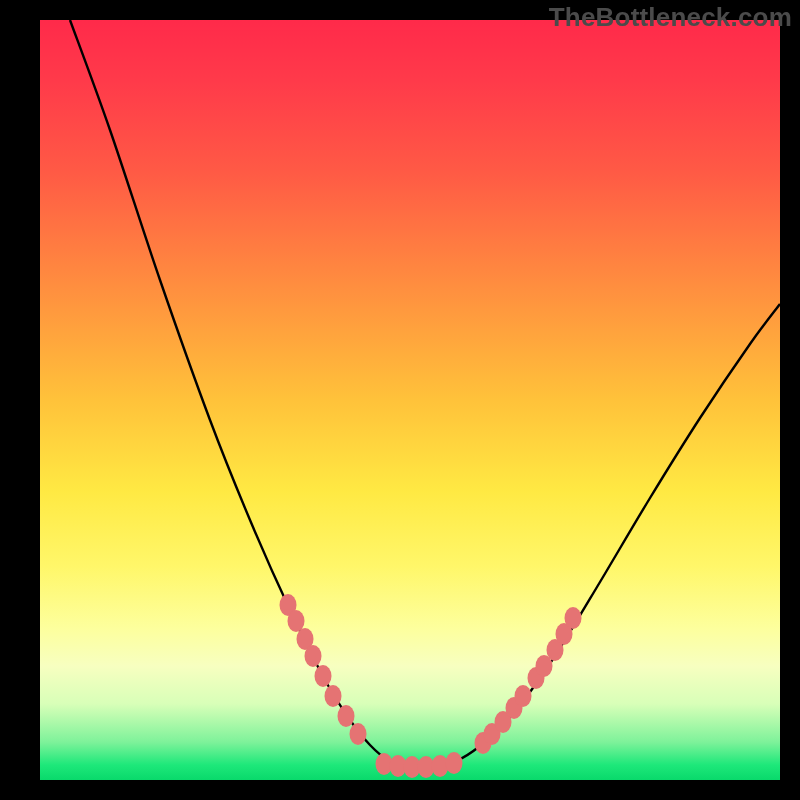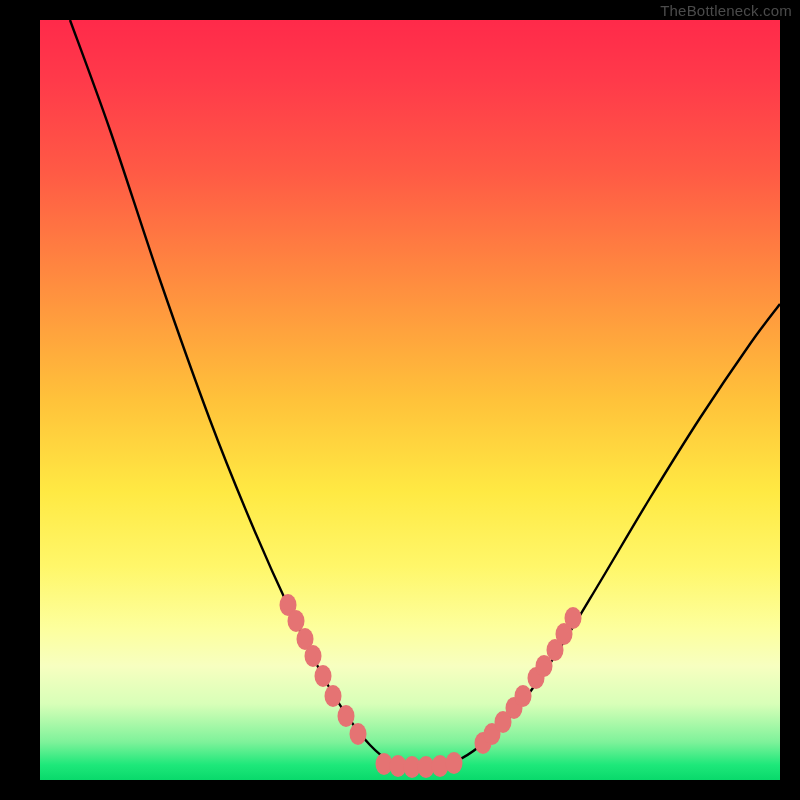--- a/index.html
+++ b/index.html
@@ -46,22 +46,22 @@
     left: 0;
     top: 0;
     width: 740px;
     height: 760px;
   }
   .watermark {
     position: absolute;
     top: 2px;
     right: 8px;
     color: #4b4b4b;
-    font-size: 15px;
-    font-weight: 400;
+    font-size: 26px;
+    font-weight: 700;
     letter-spacing: 0.2px;
   }
 </style>
 </head>
 <body>
 
 <div class="frame">
   <div class="plot">
     <svg class="curve-svg" viewBox="0 0 740 760">
       <path id="main-curve" fill="none" stroke="#000" stroke-width="2.4" d="M 30 0 C 36.666666666666664 18.333333333333332, 55 66.66666666666666, 70 110 C 85 153.33333333333334, 103.33333333333333 211.66666666666666, 120 260 C 136.66666666666666 308.3333333333333, 155 360, 170 400 C 185 440, 196.66666666666666 468.3333333333333, 210 500 C 223.33333333333334 531.6666666666666, 237.5 563.3333333333334, 250 590 C 262.5 616.6666666666666, 275 641.6666666666666, 285 660 C 295 678.3333333333334, 302.5 689.1666666666666, 310 700 C 317.5 710.8333333333334, 323.6666666666667 718.3333333333334, 330 725 C 336.3333333333333 731.6666666666666, 342 736.5, 348 740 C 354 743.5, 358.6666666666667 745, 366 746 C 373.3333333333333 747, 383.3333333333333 747, 392 746 C 400.6666666666667 745, 410 743.3333333333334, 418 740 C 426 736.6666666666666, 432.3333333333333 732, 440 726 C 447.6666666666667 720, 455.6666666666667 713, 464 704 C 472.3333333333333 695, 480.6666666666667 684.6666666666666, 490 672 C 499.3333333333333 659.3333333333334, 508.3333333333333 646.3333333333334, 520 628 C 531.6666666666666 609.6666666666666, 545 587, 560 562 C 575 537, 593.3333333333334 505.3333333333333, 610 478 C 626.6666666666666 450.6666666666667, 643.3333333333334 423.6666666666667, 660 398 C 676.6666666666666 372.3333333333333, 696.6666666666666 343, 710 324 C 723.3333333333334 305, 735 290.6666666666667, 740 284 "></path>

